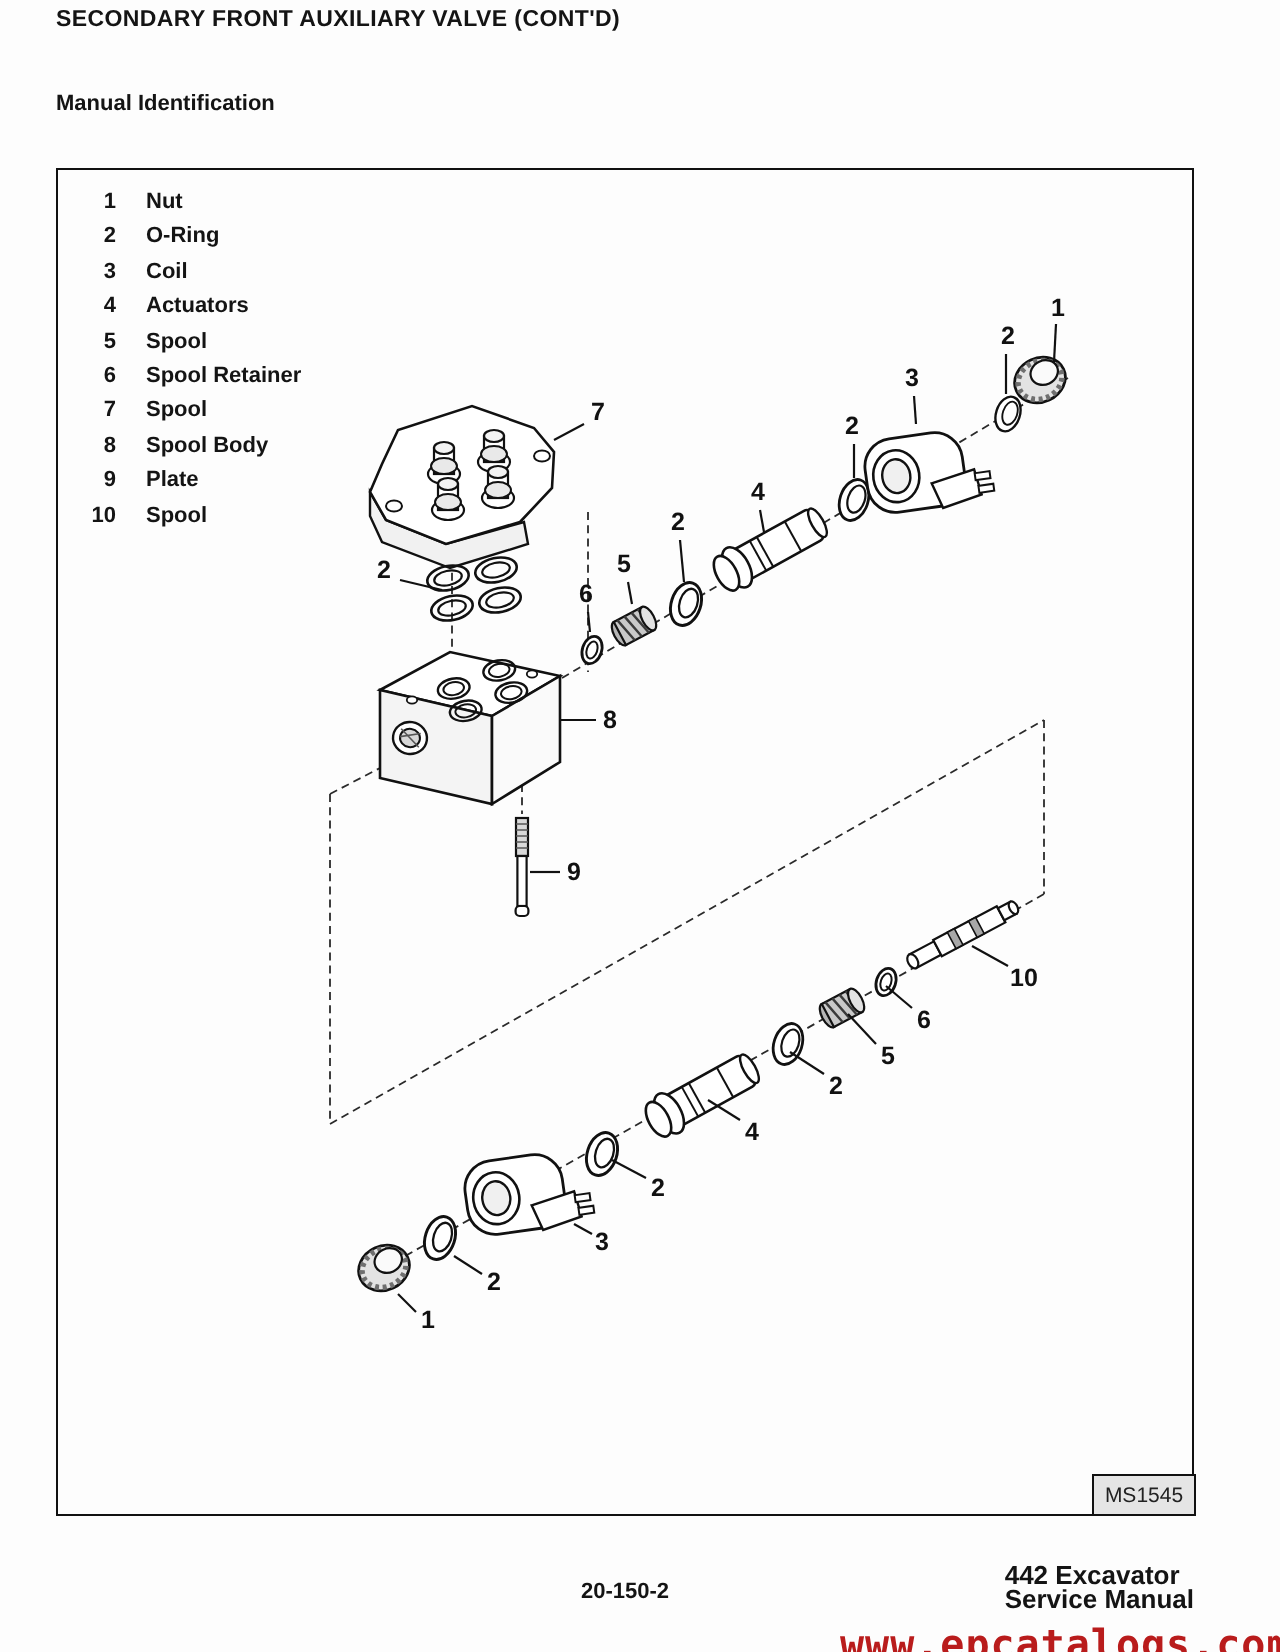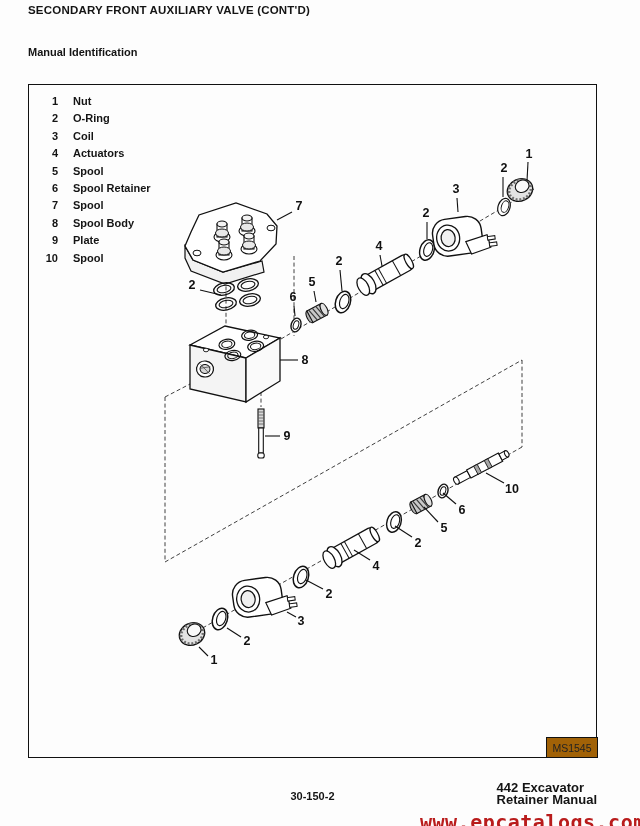--- a/index.html
+++ b/index.html
@@ -18,21 +18,21 @@
   .frame{
     position:absolute;left:28px;top:84px;width:567px;height:672px;
     border:1.6px solid #111;background:transparent;
   }
   .parts-list{position:absolute;left:36px;top:93px;}
   .part-row{display:flex;line-height:17.4px;font-size:11px;font-weight:bold;}
   .part-row .num{width:22px;text-align:right;margin-right:15px;}
   .diagram-svg{position:absolute;left:0;top:0;}
   .figure-box{
     position:absolute;left:546px;top:737px;width:50px;height:19px;
-    border:1.4px solid #111;background:#a16207;display:flex;align-items:center;
+    border:1.4px solid #111;background:#e5e5e5;display:flex;align-items:center;
     justify-content:center;font-size:10.5px;color:#222;
   }
   .footer-page-number{
     position:absolute;left:28px;top:790px;width:569px;text-align:center;
     font-size:11px;font-weight:bold;
   }
   .footer-doc{
     position:absolute;right:43px;top:782px;text-align:left;
     font-size:13px;font-weight:bold;line-height:11.5px;
   }
@@ -295,20 +295,20 @@
     <text class="callout" x="301" y="625">3</text>
     <text class="callout" x="247" y="645">2</text>
     <text class="callout" x="214" y="664">1</text>
   </g>
 </svg>
 
 <div class="figure-box">
   <span>MS1545</span>
 </div>
 
-<div class="footer-page-number">30-150-2</div>
+<div class="footer-page-number">20-150-2</div>
 
 <div class="footer-doc">
   <div>442 Excavator</div>
-  <div>Retainer Manual</div>
+  <div>Service Manual</div>
 </div>
 
 <div class="watermark">www.epcatalogs.com</div>
 
 </body></html>

